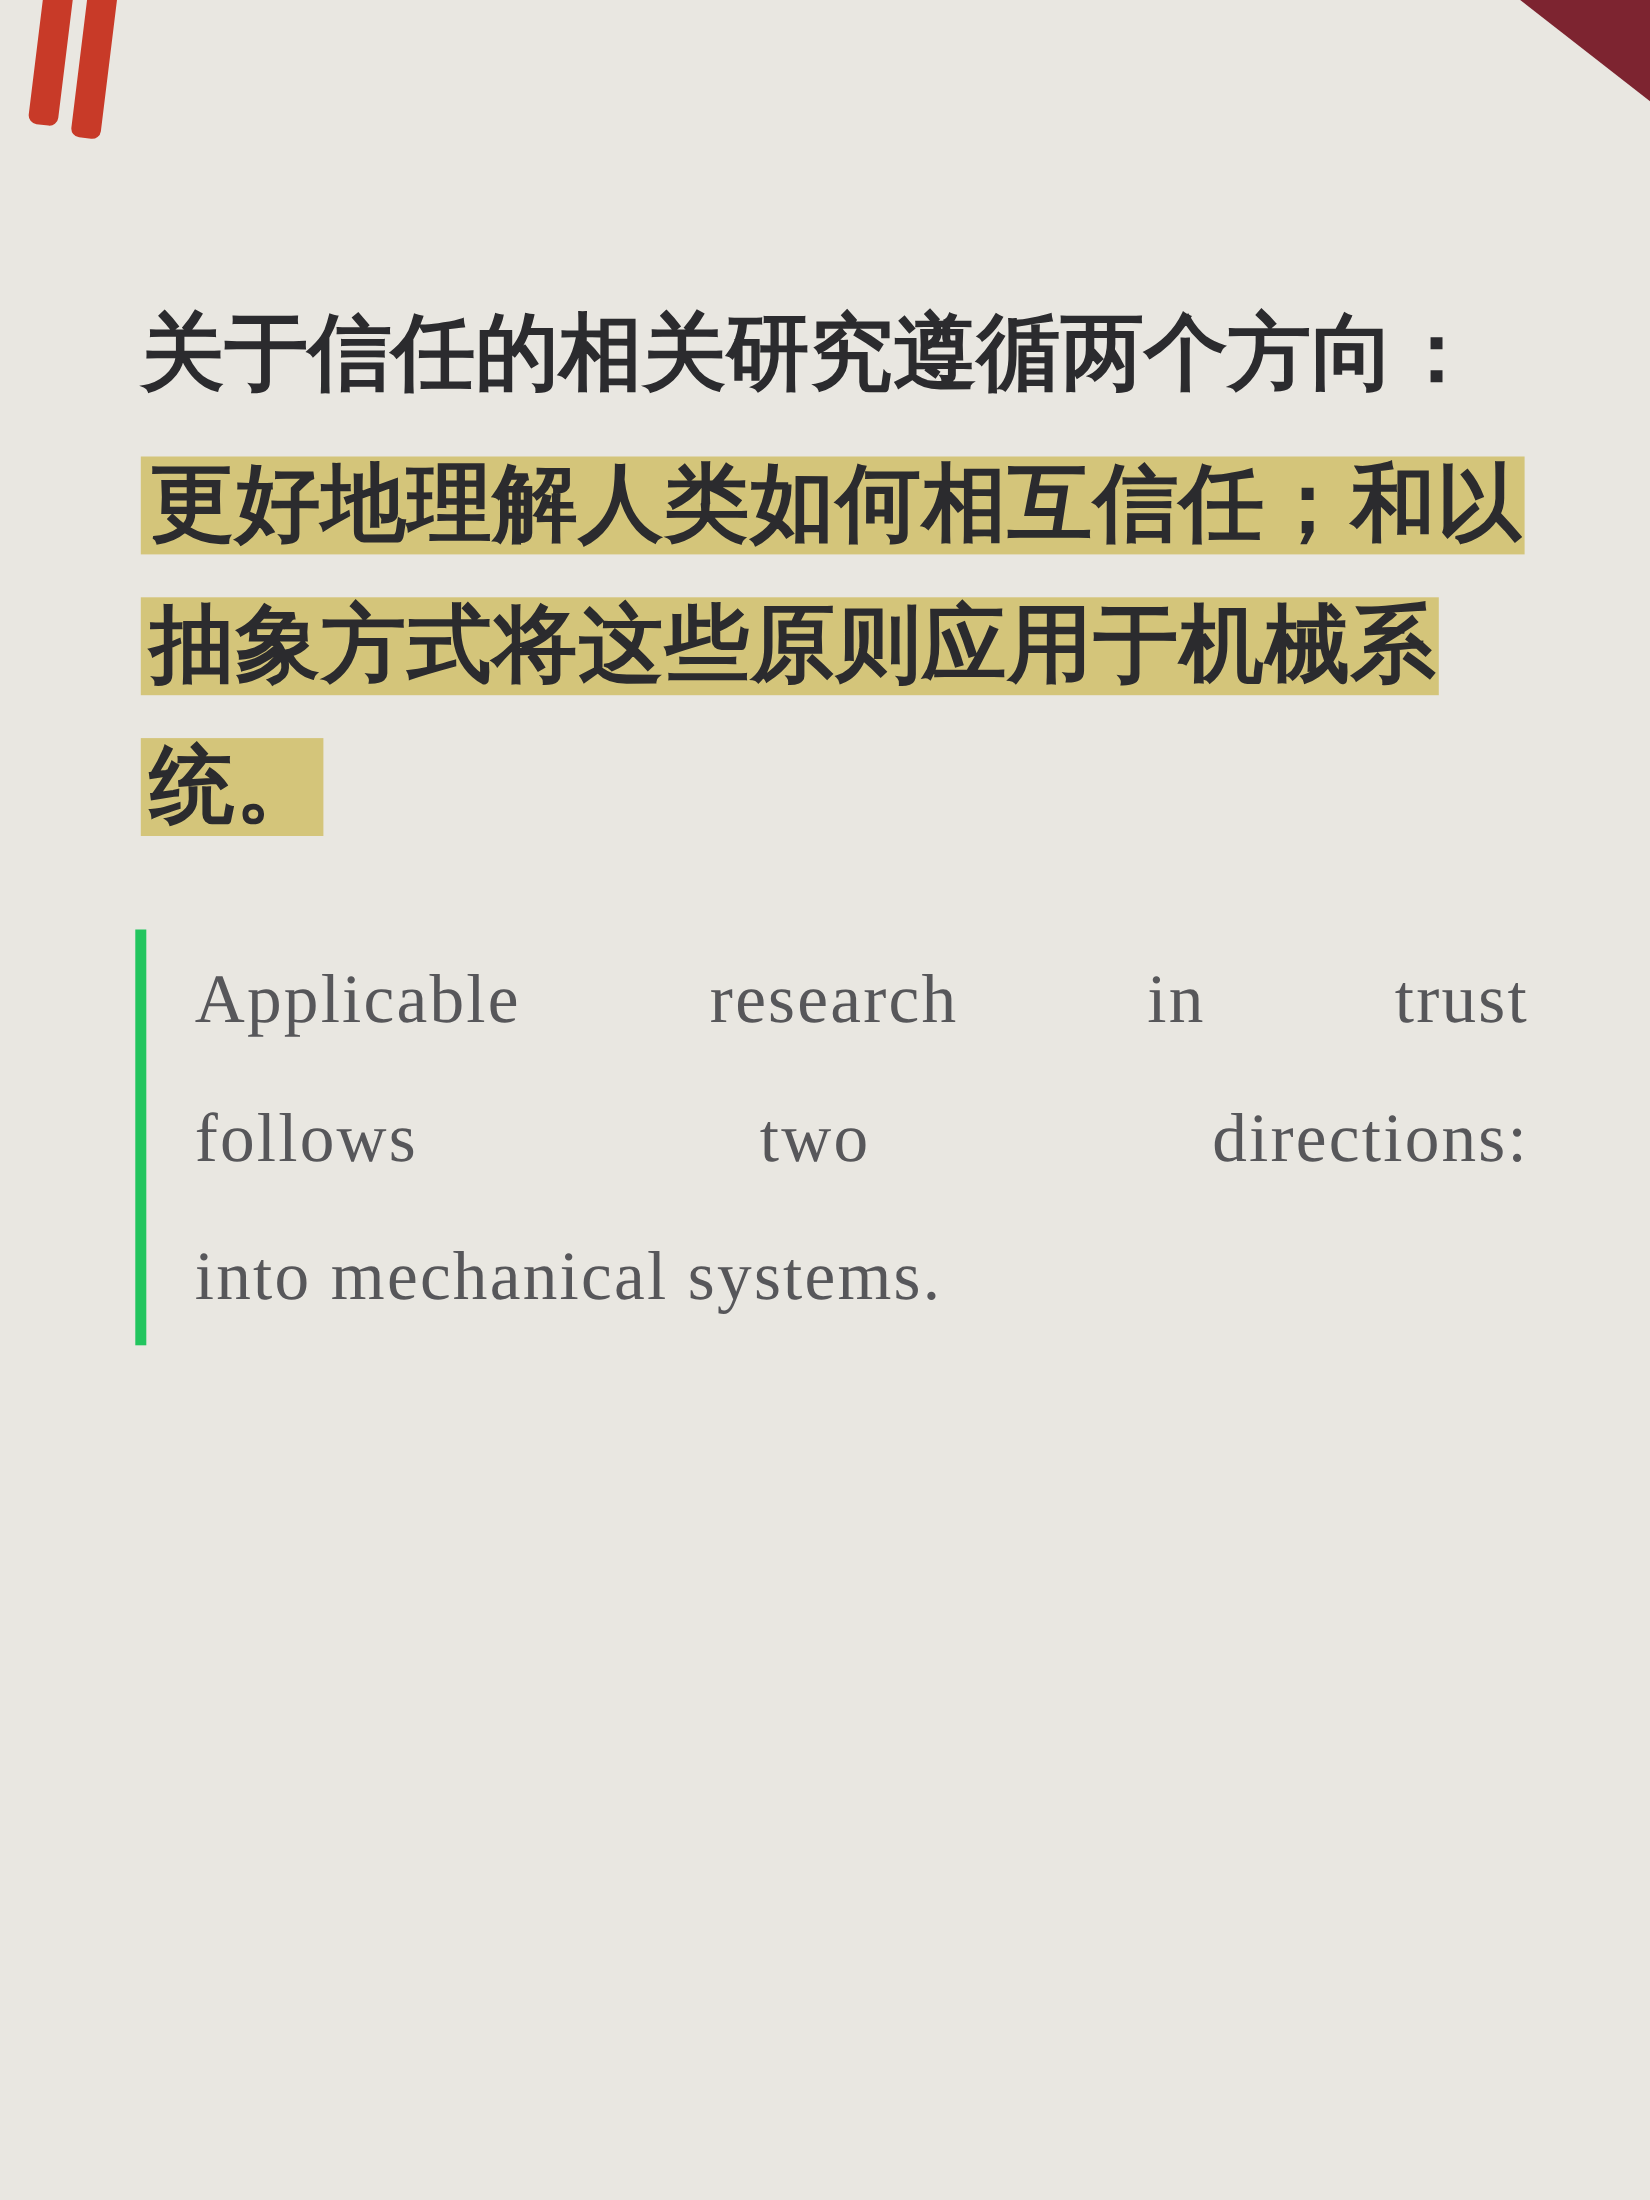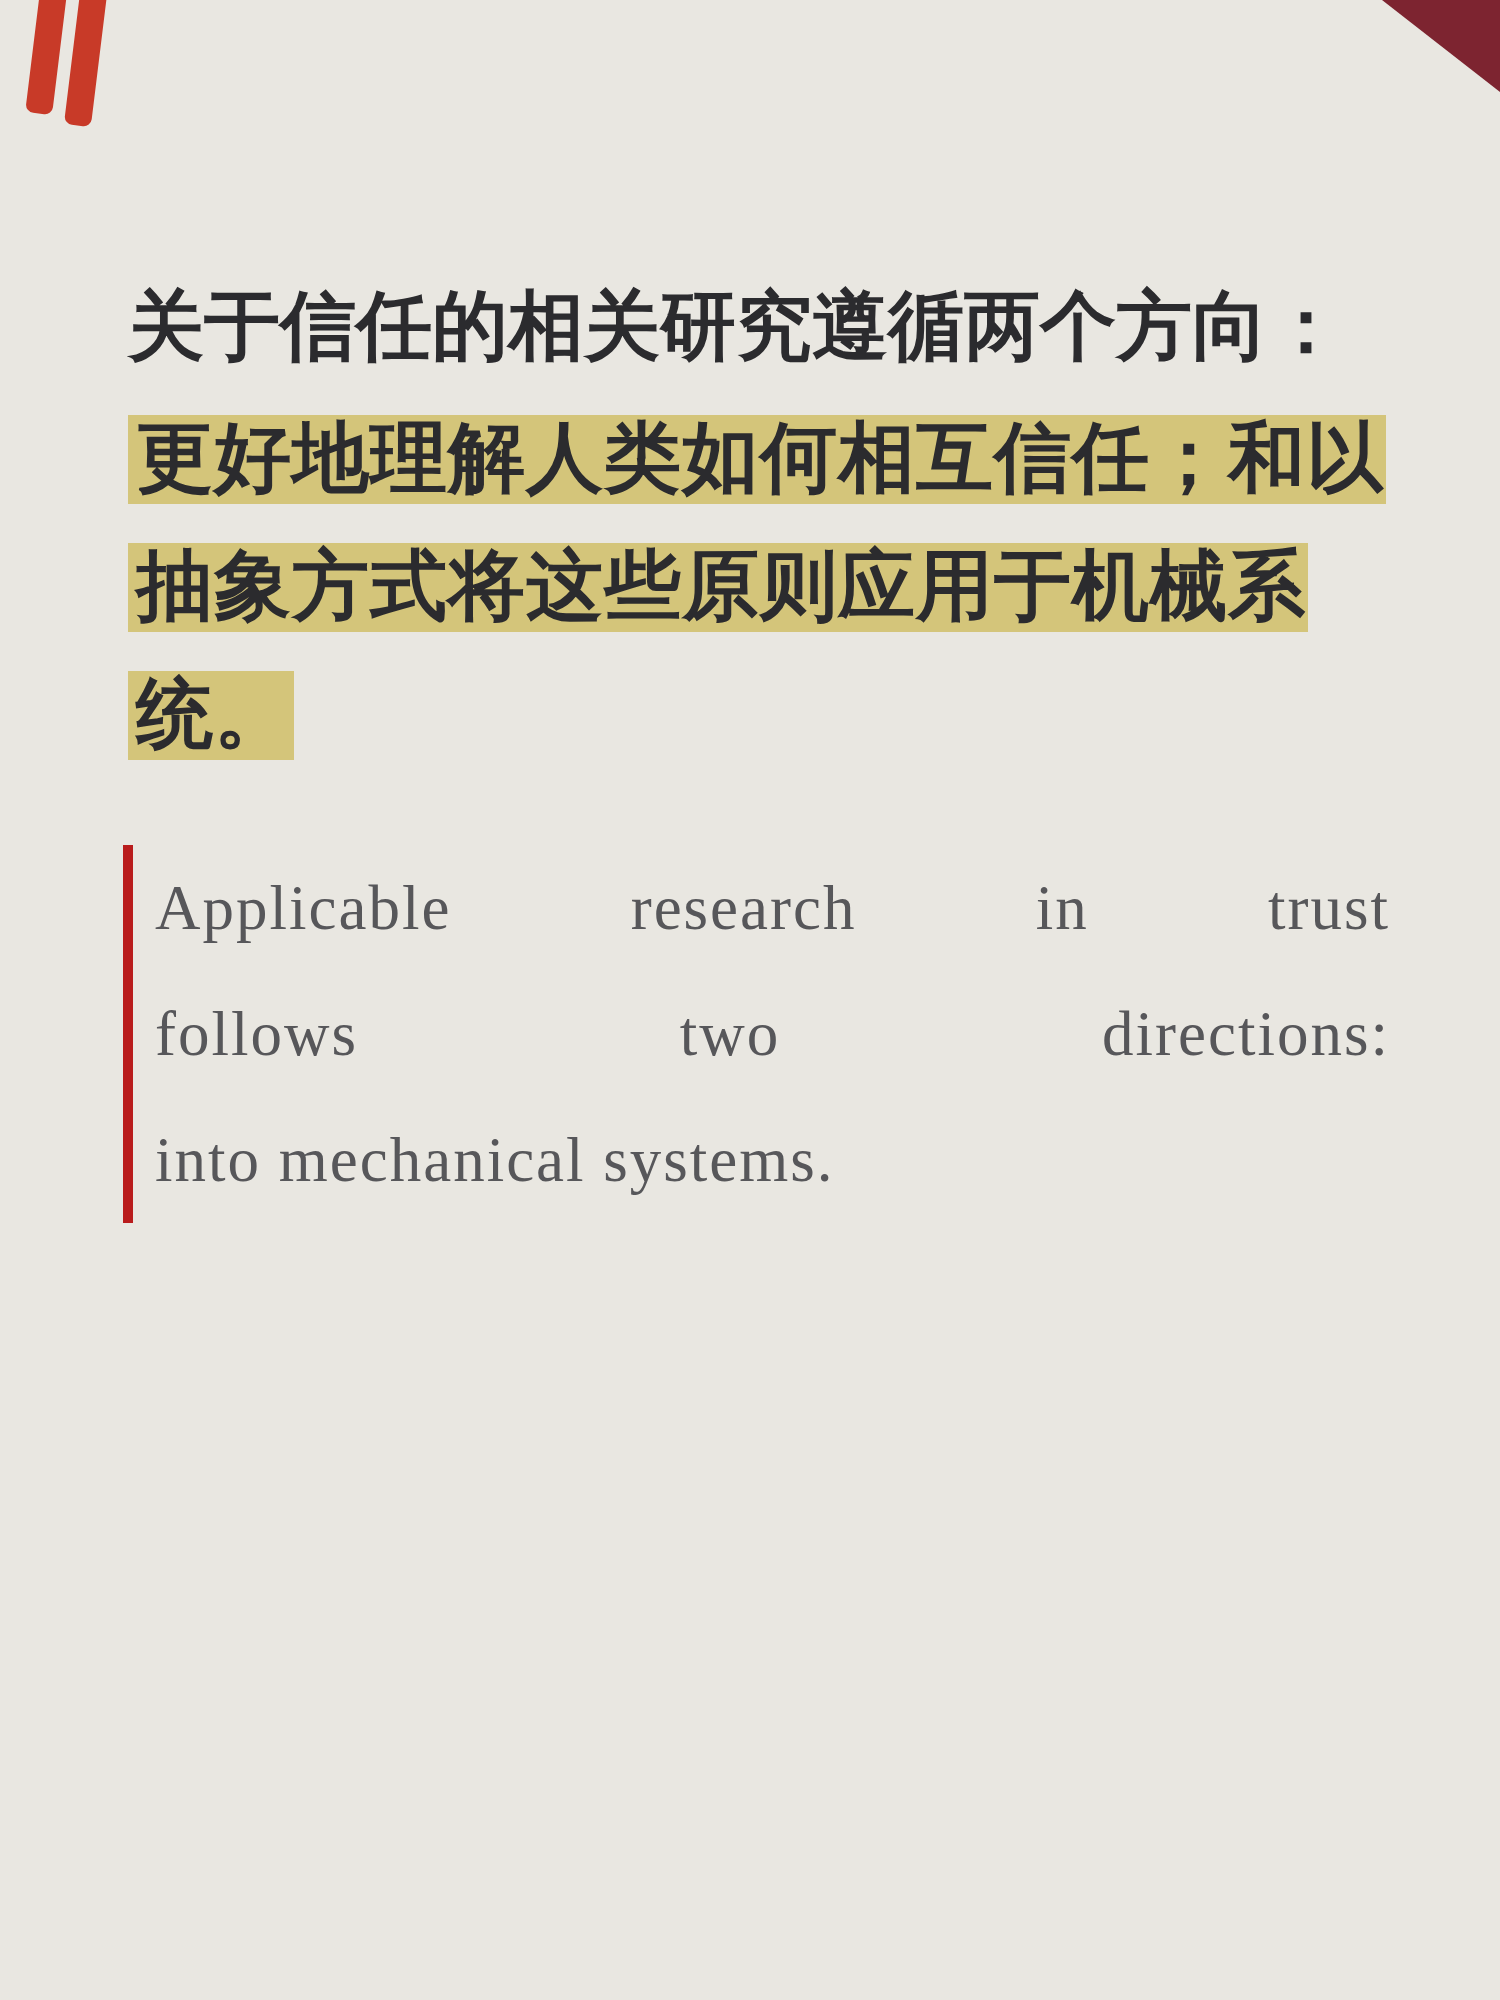--- a/index.html
+++ b/index.html
@@ -54,20 +54,21 @@
     top: 288px;
   }
   .h-line1 {
     font-size: 76px;
     line-height: 1;
     letter-spacing: 0px;
     font-weight: 600;
     color: #2b2b2e;
     white-space: nowrap;
     margin: 0 0 51px 0;
+    font-family: Liberation Mono, monospace;
   }
   .h-line {
     margin: 0 0 39px 0;
     white-space: nowrap;
   }
   .h-line .hl {
     display: inline-block;
     background: #d4c57a;
     padding: 5px 2px 7px 8px;
     font-size: 77px;
@@ -76,22 +77,22 @@
     font-weight: 900;
     color: #2b2b2e;
   }
 
   
   .quote {
     position: absolute;
     left: 123px;
     top: 845px;
     width: 1267px;
-    border-left: 10px solid #b91c1c;
-    padding-left: 22px;
+    border-left: 10px solid #22c55e;
+    padding-left: 44px;
     box-sizing: border-box;
   }
   .q-line {
     font-size: 63px;
     line-height: 126px;
     letter-spacing: 2px;
     color: #57575a;
     text-align: justify;
     text-align-last: justify;
     text-justify: inter-character;

